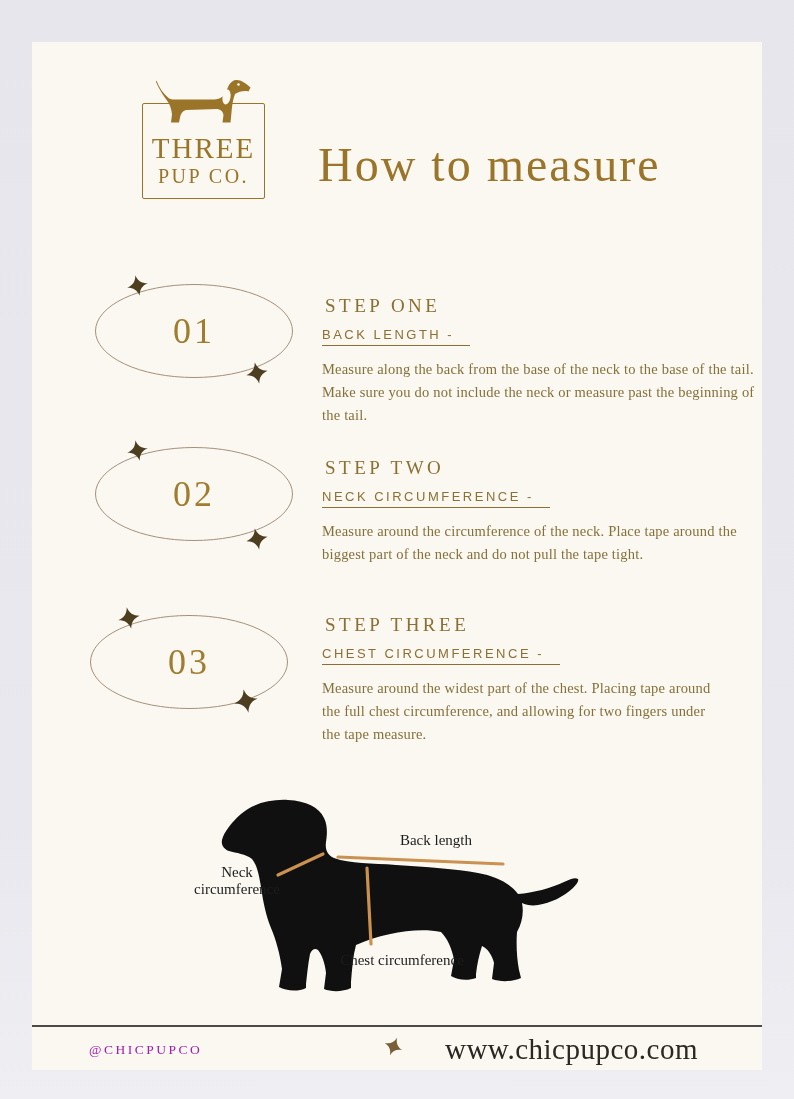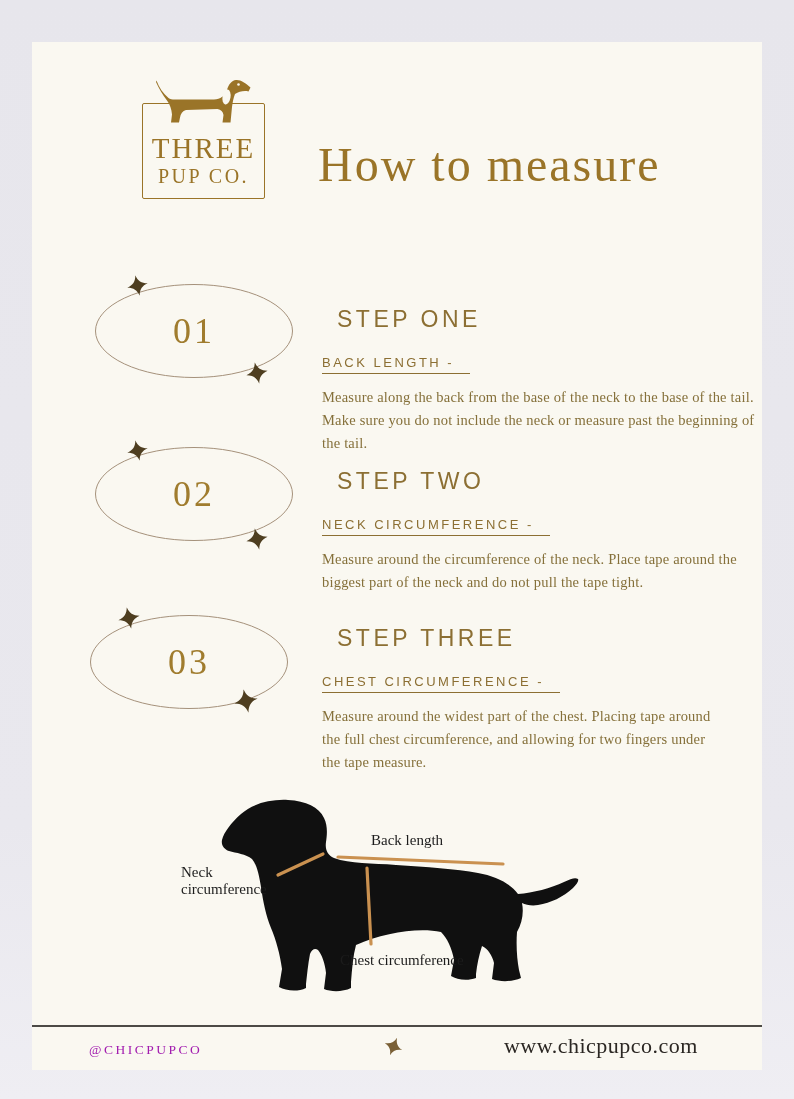--- a/index.html
+++ b/index.html
@@ -37,48 +37,48 @@
   .num-group svg.ellipse{position:absolute;left:0;top:0;}
   .num{
     position:absolute;left:0;top:0;width:200px;height:96px;
     display:flex;align-items:center;justify-content:center;
     font-size:36px;letter-spacing:3px;color:#a07c2e;
   }
   .sparkle{position:absolute;}
   
   .step-text{position:absolute;left:290px;}
   .step-heading{
-    font-size:23px;letter-spacing:3.5px;color:#8c6f33;line-height:1;margin:15px;
-    font-weight:normal;font-family:Liberation Sans, sans-serif;
+    font-size:19px;letter-spacing:3.5px;color:#8c6f33;line-height:1;margin:3px;
+    font-weight:normal;font-family:Liberation Serif, serif;
   }
   .step-label{
     display:inline-block;margin-top:10px;
     font-family:"Liberation Sans", sans-serif;
     font-size:13px;letter-spacing:2.5px;color:#8c6f33;line-height:1;
     border-bottom:1.5px solid #8c6f33;padding-bottom:4px;padding-right:16px;
   }
   .step-body{
     margin:12px 0 0 0;
     font-size:14.5px;line-height:23px;color:#85703a;letter-spacing:0.2px;
   }
   
   .diagram-svg{position:absolute;left:188px;top:755px;width:362px;height:198px;}
   .dg-label{
-    position:absolute;color:#1c1c1c;
+    position:absolute;text-align:center;color:#1c1c1c;
     font-size:15px;line-height:17px;
   }
   
   .footer-rule{position:absolute;left:0;top:983px;width:730px;height:2px;background:#4c4a46;}
   .footer-handle{
     position:absolute;left:57px;top:1000px;
     font-size:13.5px;letter-spacing:2.5px;color:#a21caf;
   }
   .footer-site{
     position:absolute;right:64px;top:991px;
-    font-size:22px;letter-spacing:0.5px;color:#2b2723;
+    font-size:29px;letter-spacing:0.5px;color:#2b2723;
   }
 </style>
 </head>
 <body>
 
 <div class="card">
 
   <div class="logo-rect"></div>
   <svg class="logo-dog" viewBox="0 0 208 96">
     <path fill="#9a7428" d="M13 7

